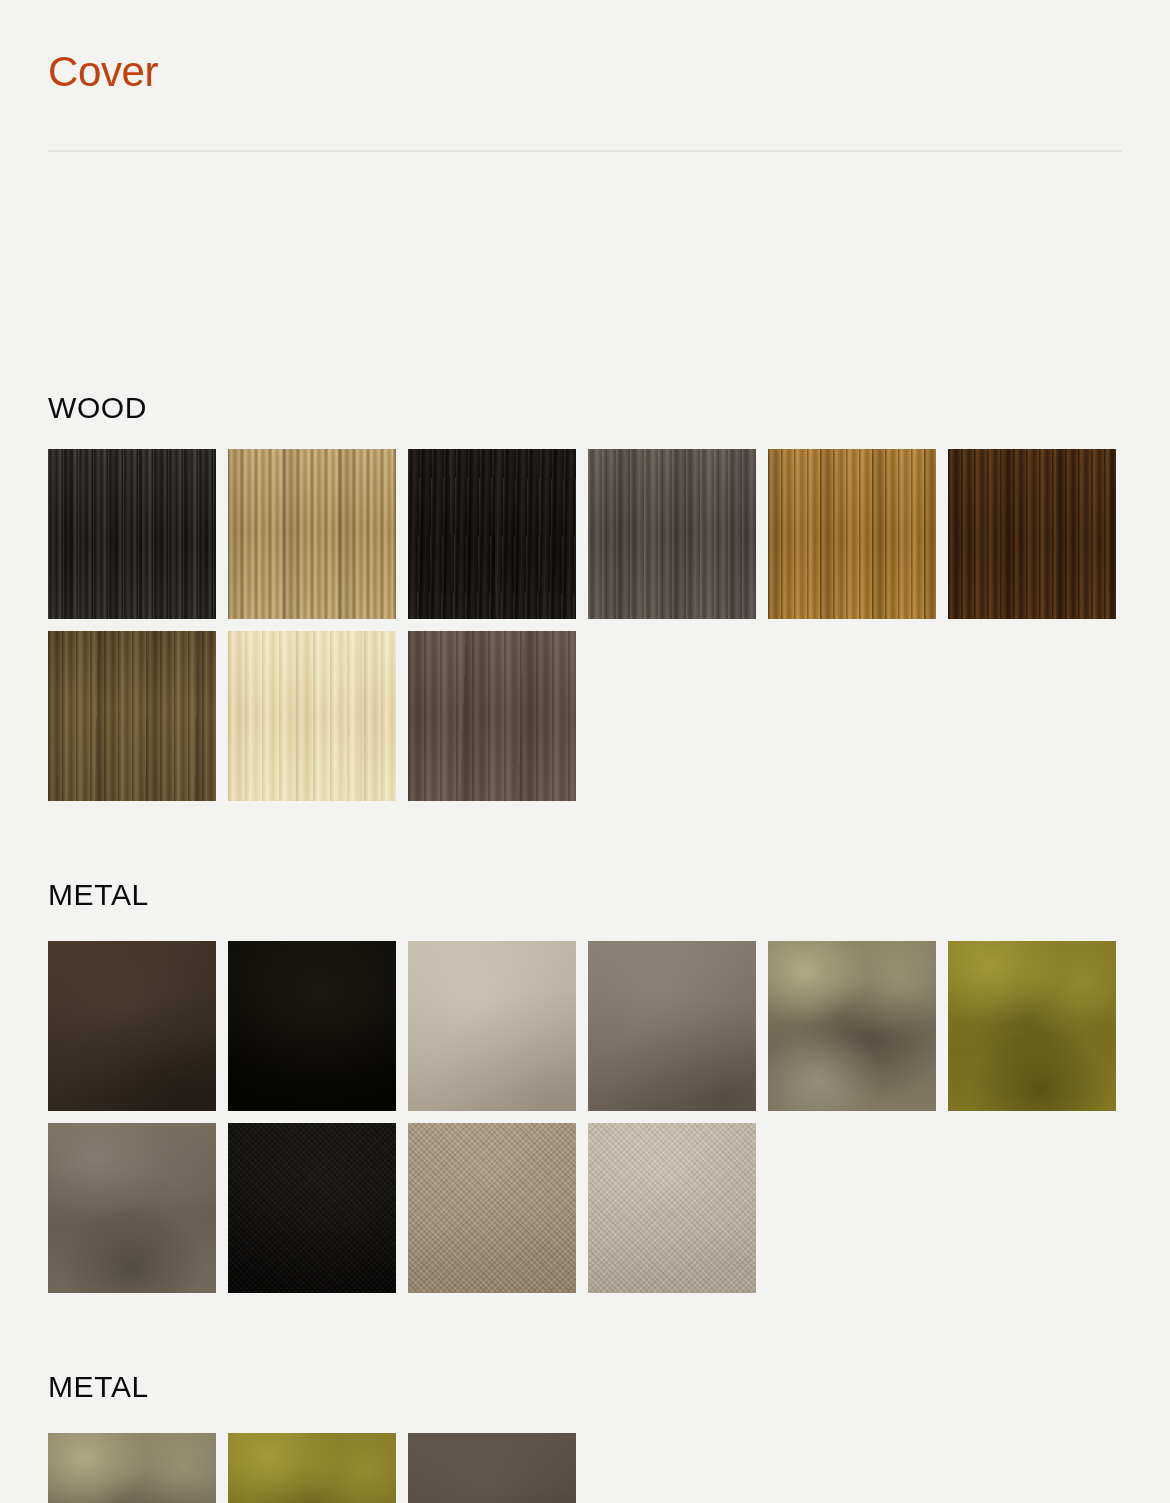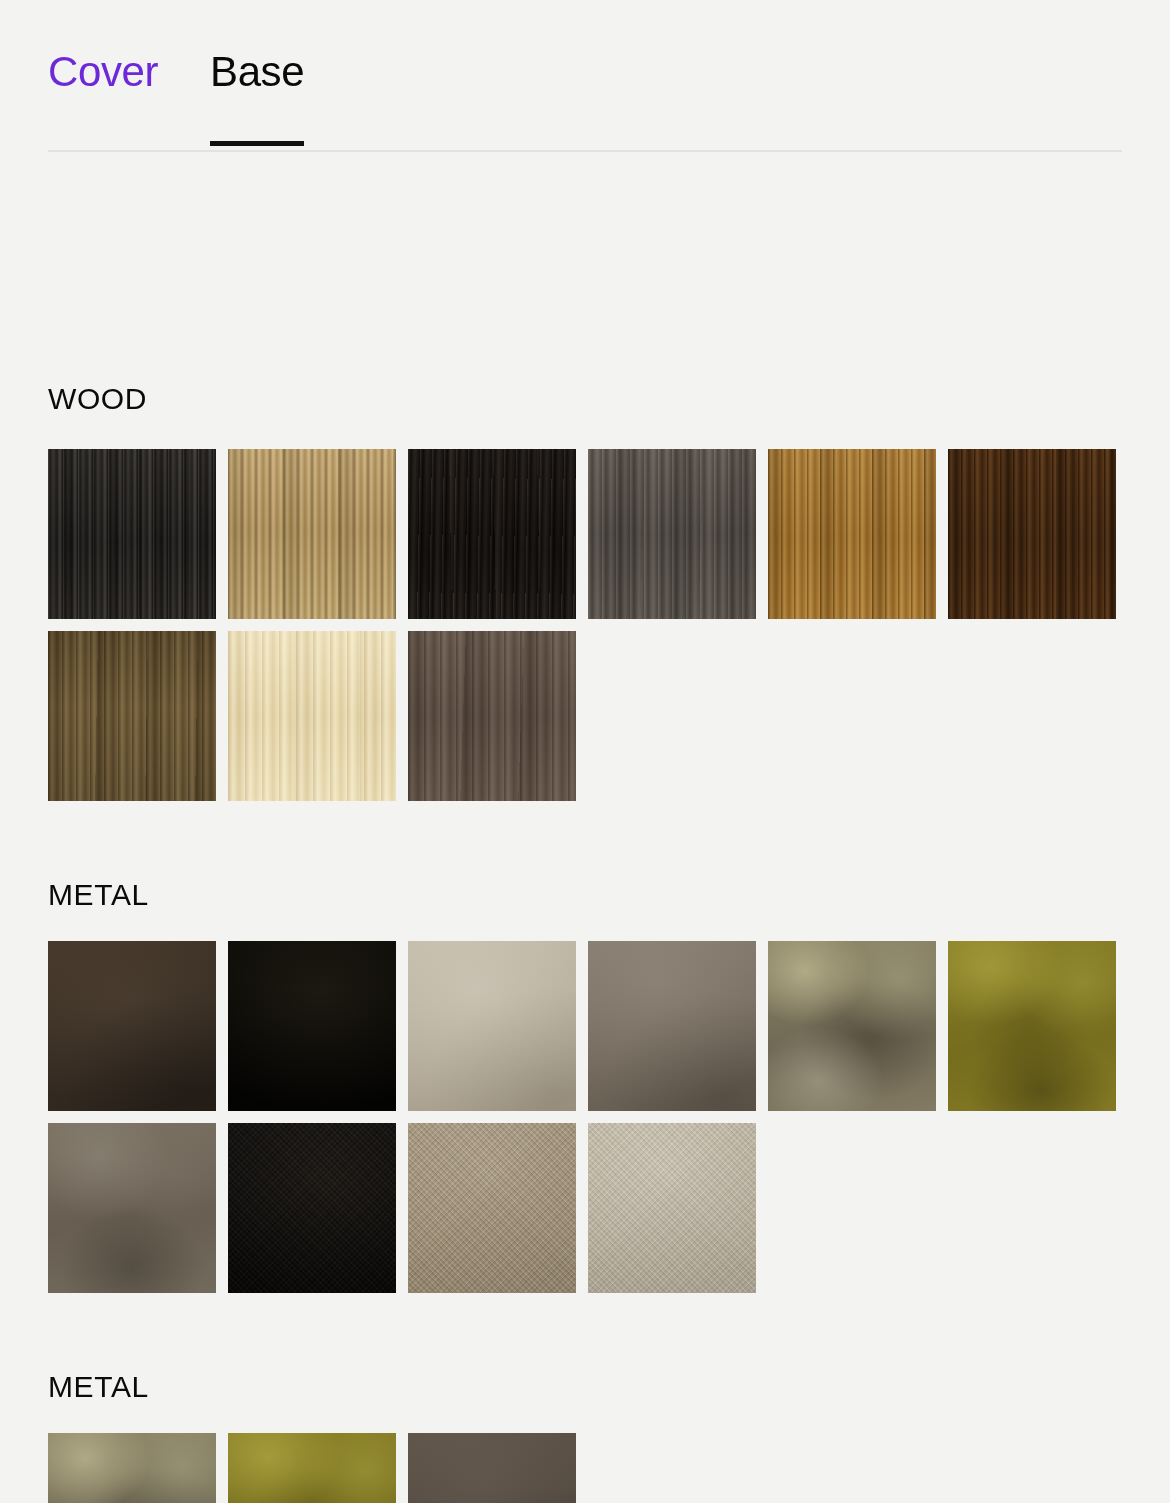--- a/index.html
+++ b/index.html
@@ -35,21 +35,21 @@
     line-height: 52px;
     letter-spacing: -0.4px;
     font-weight: 400;
     padding: 0 0 48px 0;
     margin: 0 0 0 0;
     position: relative;
     cursor: pointer;
     user-select: none;
   }
   .tab.inactive {
-    color: #6d28d9;
+    color: #c2410c;
   }
   .tab.active {
     color: #0a0a0a;
     margin-left: 52px;
   }
   .tab.active::after {
     content: "";
     position: absolute;
     left: 0;
     right: 0;
@@ -336,29 +336,26 @@
   }
 </style>
 </head>
 <body>
 
 <div class="tabbar">
   <div class="tabs">
     <div class="tab inactive">
       <span>Cover</span>
     </div>
-    <div class="tab active">
-      <span>Base</span>
-    </div>
   </div>
   <div class="tab-divider"></div>
 </div>
 
 <div class="section">
-  <h2 class="section-title" style="top:228px">WOOD</h2>
+  <h2 class="section-title" style="top:237px">WOOD</h2>
   <div class="grid" style="top:296px">
     <div class="swatch wood w1"></div>
     <div class="swatch wood w2"></div>
     <div class="swatch wood w3"></div>
     <div class="swatch wood w4"></div>
     <div class="swatch wood w5"></div>
     <div class="swatch wood w6"></div>
     <div class="swatch wood w7"></div>
     <div class="swatch wood w8"></div>
     <div class="swatch wood w9"></div>

